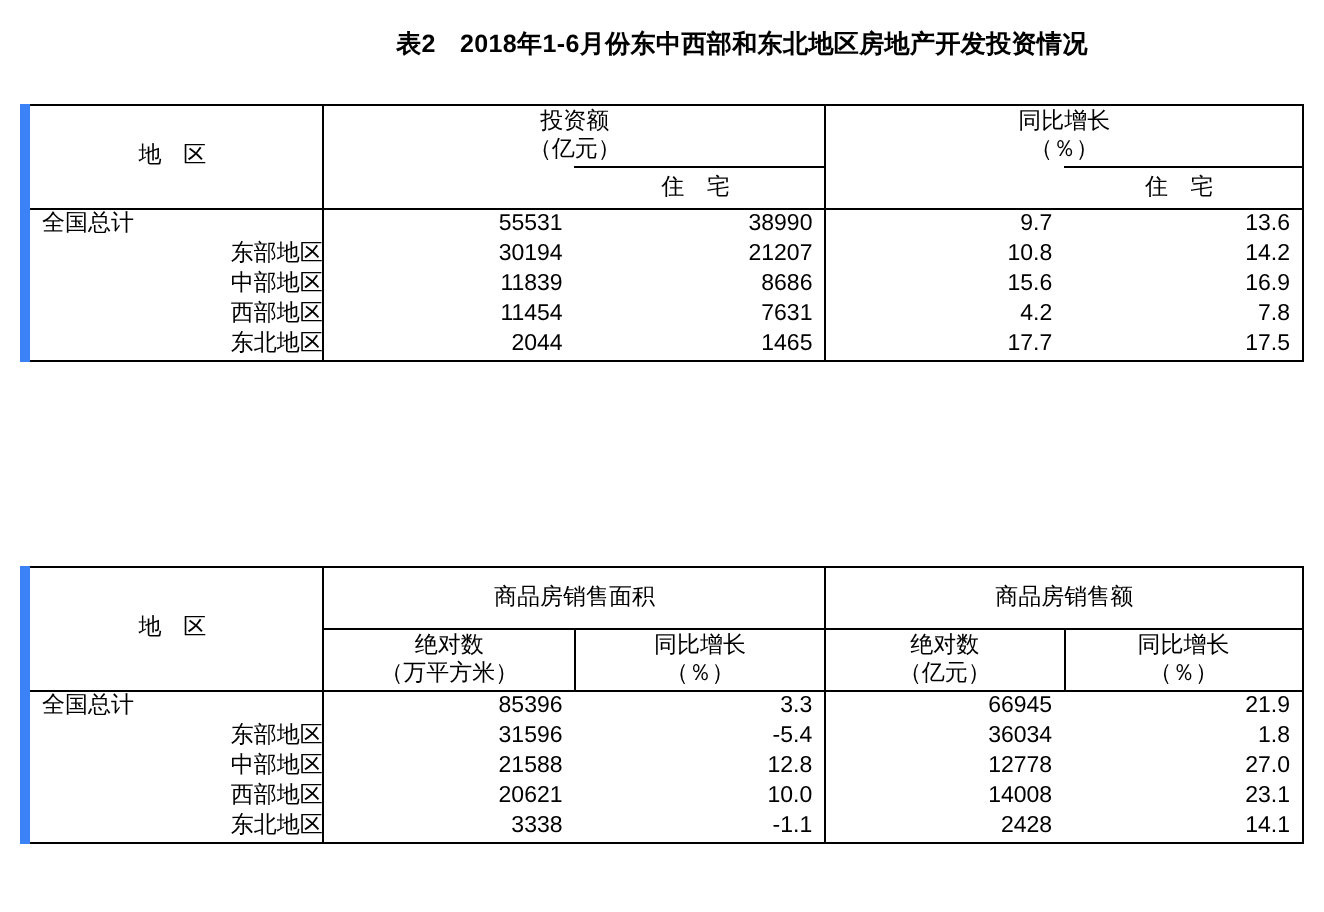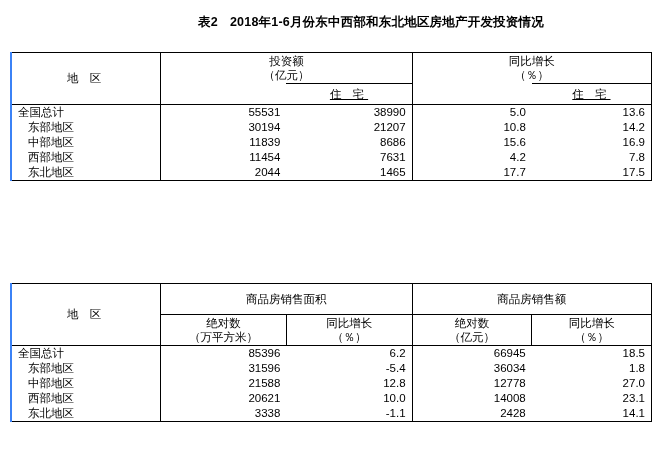--- a/index.html
+++ b/index.html
@@ -35,36 +35,37 @@
     font-size: 11.5px;
   }
   td, th {
     padding: 0;
     margin: 0;
     font-weight: normal;
     vertical-align: middle;
   }
   .bt { border-top: 1px solid #000; }
   .bb { border-bottom: 1px solid #000; }
-  .bl { border-left: 2px solid #3b82f6; }
+  .bl { border-left: 5px solid #3b82f6; font-family: Liberation Serif, serif; }
   .br { border-right: 1px solid #000; }
   .rgt { text-align: right; padding-right: 6px; }
   .hdr-cell {
     text-align: center;
     line-height: 1.25;
     font-size: 11.5px;
     margin-top: 32px;
   }
   .row-label {
     text-align: left;
     padding-left: 6px;
     white-space: nowrap;
   }
   .row-label.indent {
     padding-left: 16px;
+    text-align: right;
   }
   .data-row td {
     height: 15px;
     line-height: 15px;
   }
   .spaced {
     letter-spacing: 4px;
   }
   
   #table2-wrap {
@@ -85,21 +86,21 @@
     top: 245px;
     width: 662px;
   }
   #table3-wrap {
     position: absolute;
     left: 10px;
     top: 283px;
     width: 642px;
   }
   .t2-h1 { height: 30px; }
-  .t2-h2 { height: 20px; text-decoration: underline; }
+  .t2-h2 { height: 20px; }
   .t3-h1 { height: 30px; }
   .t3-h2 { height: 30px; }
 </style>
 </head>
 <body>
 
 <div class="page">
 
   <div class="tbl-title" id="table2-title">
     <span class="title-num">表2</span><span>2018年1-6月份东中西部和东北地区房地产开发投资情况</span>
@@ -138,21 +139,21 @@
           <td class="bb hdr-cell t2-h2"></td>
           <td class="bb br hdr-cell t2-h2" style="border-top:1px solid #000;">
             <span class="spaced">住  宅</span>
           </td>
         </tr>
 
         <tr class="data-row">
           <td class="bl br row-label">全国总计</td>
           <td class="rgt">55531</td>
           <td class="br rgt">38990</td>
-          <td class="rgt">5.0</td>
+          <td class="rgt">9.7</td>
           <td class="br rgt">13.6</td>
         </tr>
         <tr class="data-row">
           <td class="bl br row-label indent">东部地区</td>
           <td class="rgt">30194</td>
           <td class="br rgt">21207</td>
           <td class="rgt">10.8</td>
           <td class="br rgt">14.2</td>
         </tr>
         <tr class="data-row">
@@ -219,23 +220,23 @@
           </td>
           <td class="bb br hdr-cell t3-h2">
             <div>同比增长</div>
             <div>（％）</div>
           </td>
         </tr>
 
         <tr class="data-row">
           <td class="bl br row-label">全国总计</td>
           <td class="rgt">85396</td>
-          <td class="br rgt">6.2</td>
+          <td class="br rgt">3.3</td>
           <td class="rgt">66945</td>
-          <td class="br rgt">18.5</td>
+          <td class="br rgt">21.9</td>
         </tr>
         <tr class="data-row">
           <td class="bl br row-label indent">东部地区</td>
           <td class="rgt">31596</td>
           <td class="br rgt">-5.4</td>
           <td class="rgt">36034</td>
           <td class="br rgt">1.8</td>
         </tr>
         <tr class="data-row">
           <td class="bl br row-label indent">中部地区</td>

